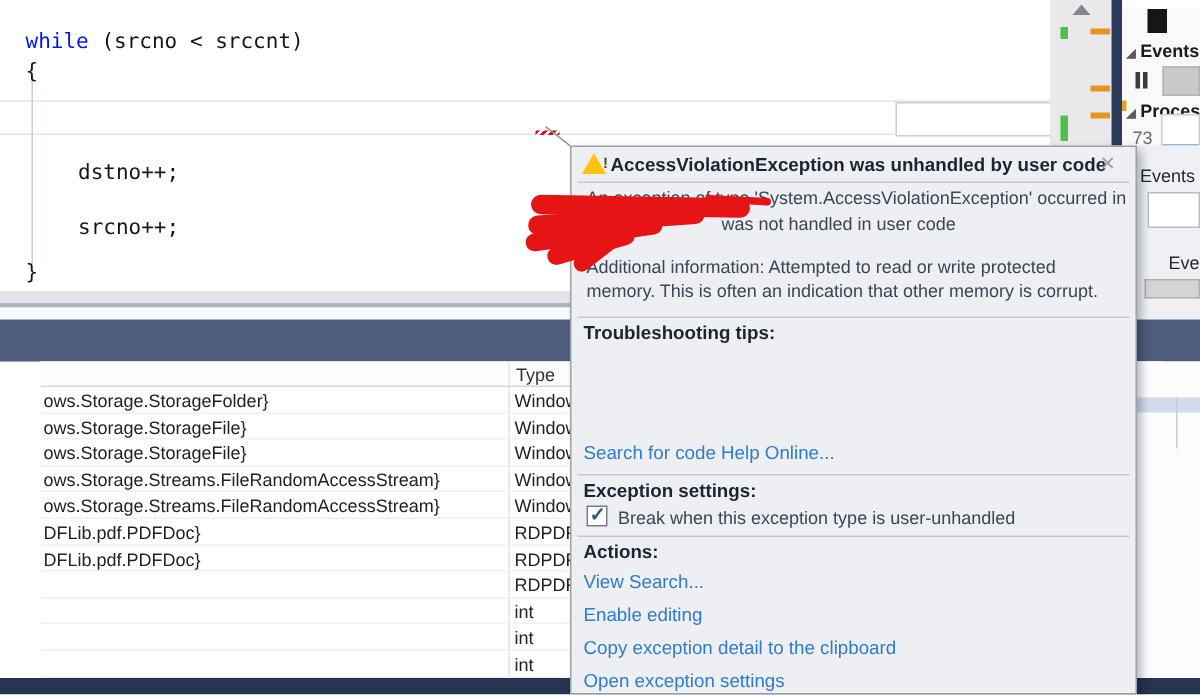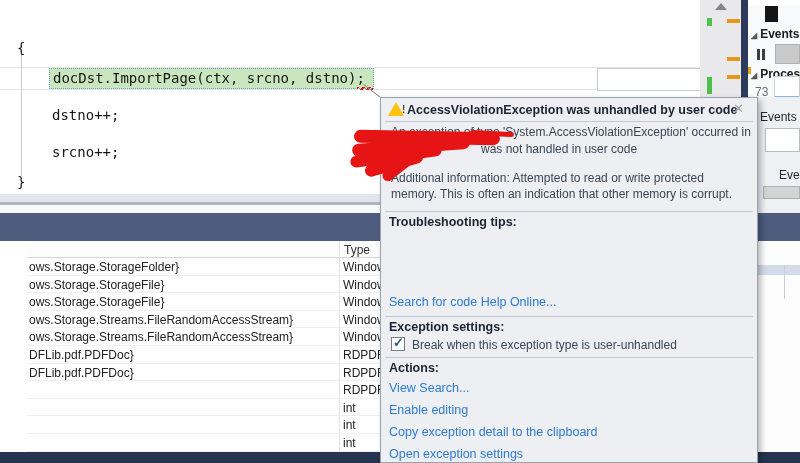--- a/index.html
+++ b/index.html
@@ -109,25 +109,23 @@
 </head>
 <body>
 
 <div id="screen">
 
   <div id="editor" class="abs">
     <div class="abs hline" style="top:67px"></div>
     <div class="abs hline" style="top:89px"></div>
     <div class="abs indent-guide"></div>
 
+    <div class="abs code" style="left:17px; top:20px"><span class="kw">while</span><span> (srcno &lt; srccnt)</span></div>
     <div class="abs code" style="left:17px; top:40px">{</div>
 
-    <div id="current-line" class="abs">
-      <span class="code">docDst.ImportPage(ctx, srcno, dstno);</span>
-    </div>
     <div id="err-squiggle" class="abs"></div>
 
     <div class="abs code" style="left:52px; top:107px">dstno++;</div>
     <div class="abs code" style="left:52px; top:144px">srcno++;</div>
     <div class="abs code" style="left:17px; top:174px">}</div>
 
     <div id="editor-tooltip-box" class="abs"></div>
   </div>
 
   <div id="editor-scrollbar" class="abs">

